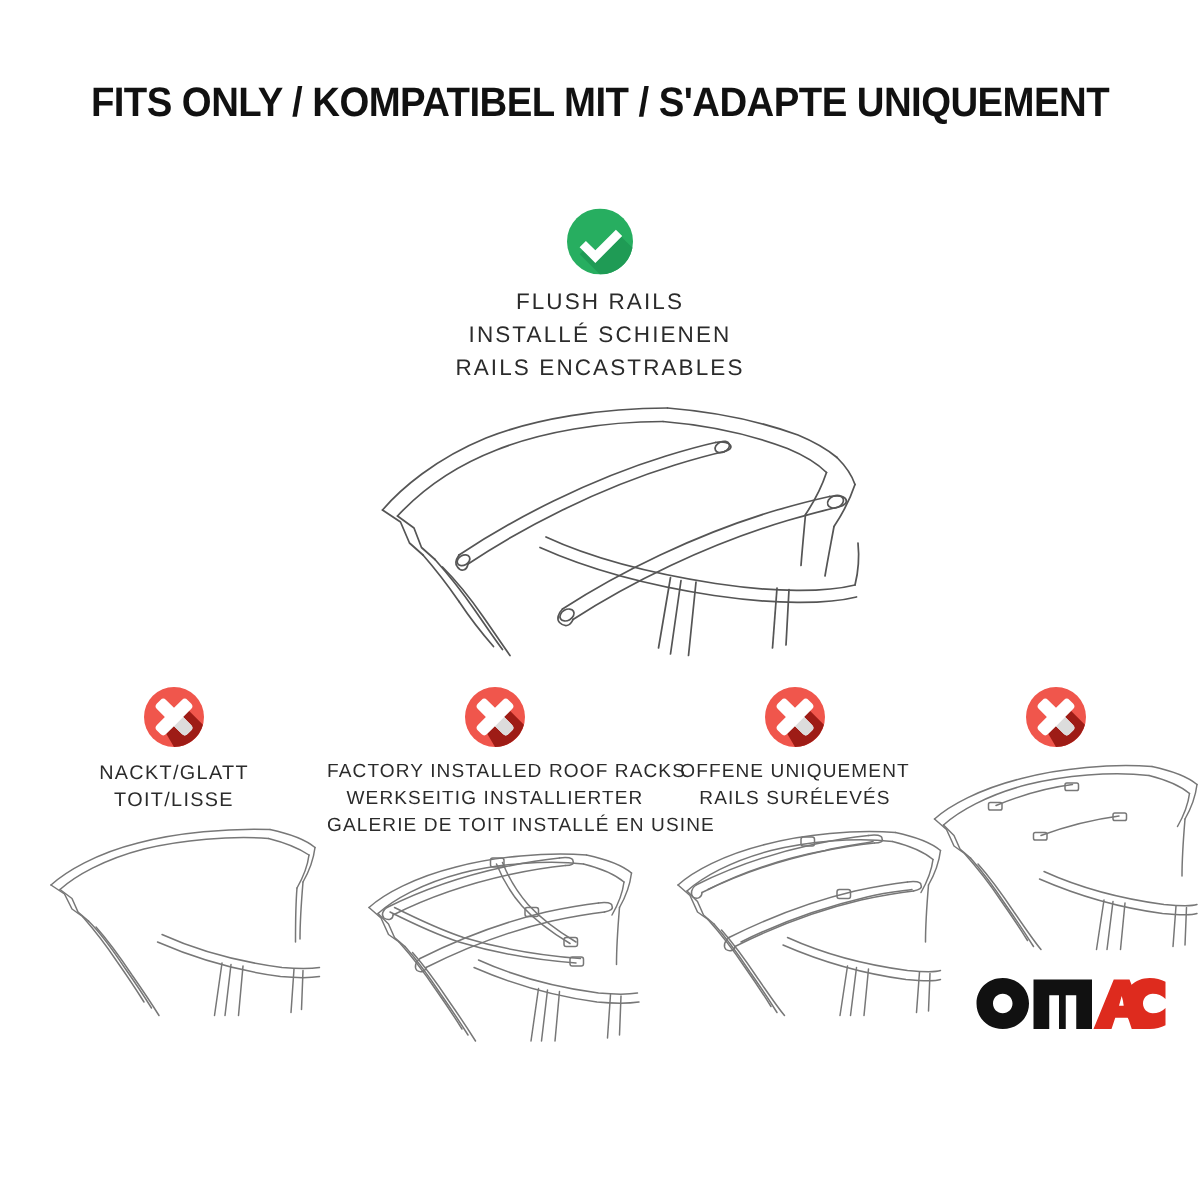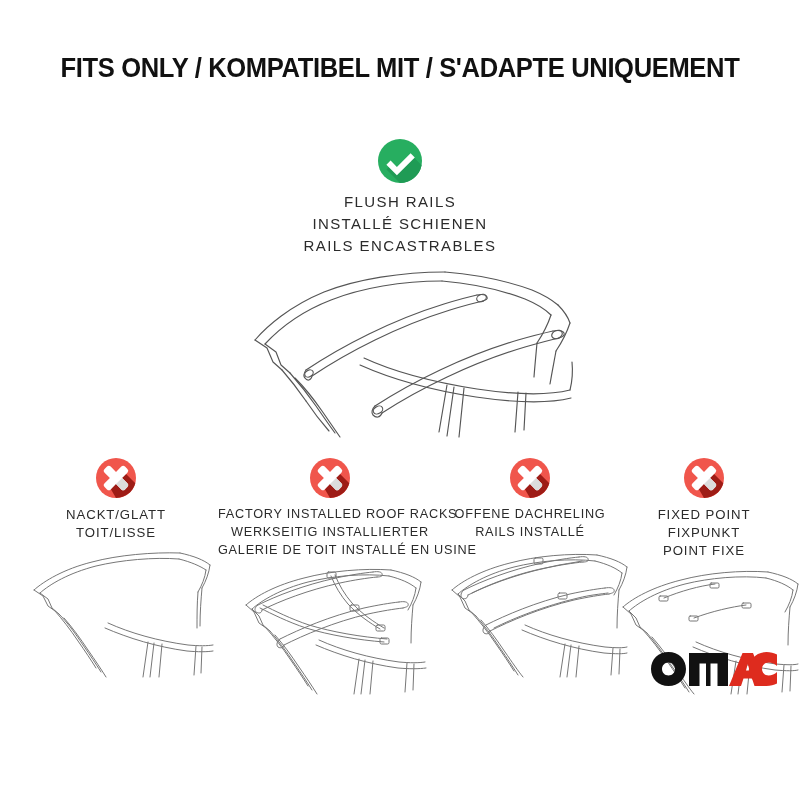--- a/index.html
+++ b/index.html
@@ -309,22 +309,22 @@
     <div class="option option-2">
       <div class="x-badge">
         <svg width="40" height="40" viewBox="0 0 40 40" aria-hidden="true">
           <circle cx="20" cy="20" r="20" fill="#F0564C"></circle>
           <path d="M20 40 A20 20 0 0 0 39.3 25.2 L29.3 15.2 L20.3 22 L13 28 Z" fill="#9E1C16"></path>
           <path d="M26.1 20 L31.4 14.7 A2.6 2.6 0 0 0 31.4 11 L29 8.6 A2.6 2.6 0 0 0 25.3 8.6 L20 13.9 L14.7 8.6 A2.6 2.6 0 0 0 11 8.6 L8.6 11 A2.6 2.6 0 0 0 8.6 14.7 L13.9 20 L8.6 25.3 A2.6 2.6 0 0 0 8.6 29 L11 31.4 A2.6 2.6 0 0 0 14.7 31.4 L20 26.1 L25.3 31.4 A2.6 2.6 0 0 0 29 31.4 L31.4 29 A2.6 2.6 0 0 0 31.4 25.3 Z" fill="#ffffff"></path>
           <path d="M20 26.1 L25.3 31.4 A2.6 2.6 0 0 0 29 31.4 L31.4 29 A2.6 2.6 0 0 0 31.4 25.3 L26.1 20 Z" fill="#DCDCDC"></path>
         </svg>
       </div>
       <div class="opt-labels">
-        <div>OFFENE DACHRELING</div>
-        <div>RAILS INSTALLÉ</div>
+        <div>OFFENE UNIQUEMENT</div>
+        <div>RAILS SURÉLEVÉS</div>
       </div>
       <div class="opt-illustration">
         <svg width="196" height="130" viewBox="0 0 196 130" aria-hidden="true">
           <g fill="none" stroke="#777777" stroke-width="1" stroke-linecap="round" stroke-linejoin="round">
             <path d="M20 42 C30 33 50 22 78 15 C104 8 138 5 165 7"></path>
             <path d="M165 7 C179 10 189 14 195 19"></path>
             <path d="M26 46 C36 37 55 26 82 19 C106 13 138 10 163 13"></path>
             <path d="M163 13 C175 16 184 20 190 25"></path>
             <path d="M20 42 L28 49 L33 60 L40 65"></path>
             <path d="M40 65 C48 74 56 84 64 96 C71 106 77 115 82 123"></path>
@@ -362,25 +362,20 @@
 
     <div class="option option-3">
       <div class="x-badge">
         <svg width="40" height="40" viewBox="0 0 40 40" aria-hidden="true">
           <circle cx="20" cy="20" r="20" fill="#F0564C"></circle>
           <path d="M20 40 A20 20 0 0 0 39.3 25.2 L29.3 15.2 L20.3 22 L13 28 Z" fill="#9E1C16"></path>
           <path d="M26.1 20 L31.4 14.7 A2.6 2.6 0 0 0 31.4 11 L29 8.6 A2.6 2.6 0 0 0 25.3 8.6 L20 13.9 L14.7 8.6 A2.6 2.6 0 0 0 11 8.6 L8.6 11 A2.6 2.6 0 0 0 8.6 14.7 L13.9 20 L8.6 25.3 A2.6 2.6 0 0 0 8.6 29 L11 31.4 A2.6 2.6 0 0 0 14.7 31.4 L20 26.1 L25.3 31.4 A2.6 2.6 0 0 0 29 31.4 L31.4 29 A2.6 2.6 0 0 0 31.4 25.3 Z" fill="#ffffff"></path>
           <path d="M20 26.1 L25.3 31.4 A2.6 2.6 0 0 0 29 31.4 L31.4 29 A2.6 2.6 0 0 0 31.4 25.3 L26.1 20 Z" fill="#DCDCDC"></path>
         </svg>
       </div>
-      <div class="opt-labels">
-        <div>FIXED POINT</div>
-        <div>FIXPUNKT</div>
-        <div>POINT FIXE</div>
-      </div>
       <div class="opt-illustration">
         <svg width="190" height="130" viewBox="0 0 190 130" aria-hidden="true">
           <g fill="none" stroke="#777777" stroke-width="1" stroke-linecap="round" stroke-linejoin="round">
             <path d="M14 42 C24 33 44 22 72 15 C98 8 132 5 159 7"></path>
             <path d="M159 7 C173 10 183 14 189 19"></path>
             <path d="M20 46 C30 37 49 26 76 19 C100 13 132 10 157 13"></path>
             <path d="M157 13 C169 16 178 20 184 25"></path>
             <path d="M14 42 L22 49 L27 60 L34 65"></path>
             <path d="M34 65 C42 74 50 84 58 96 C65 106 71 115 76 123"></path>
             <path d="M20 46 L27 53 L31 62 L38 68"></path>

